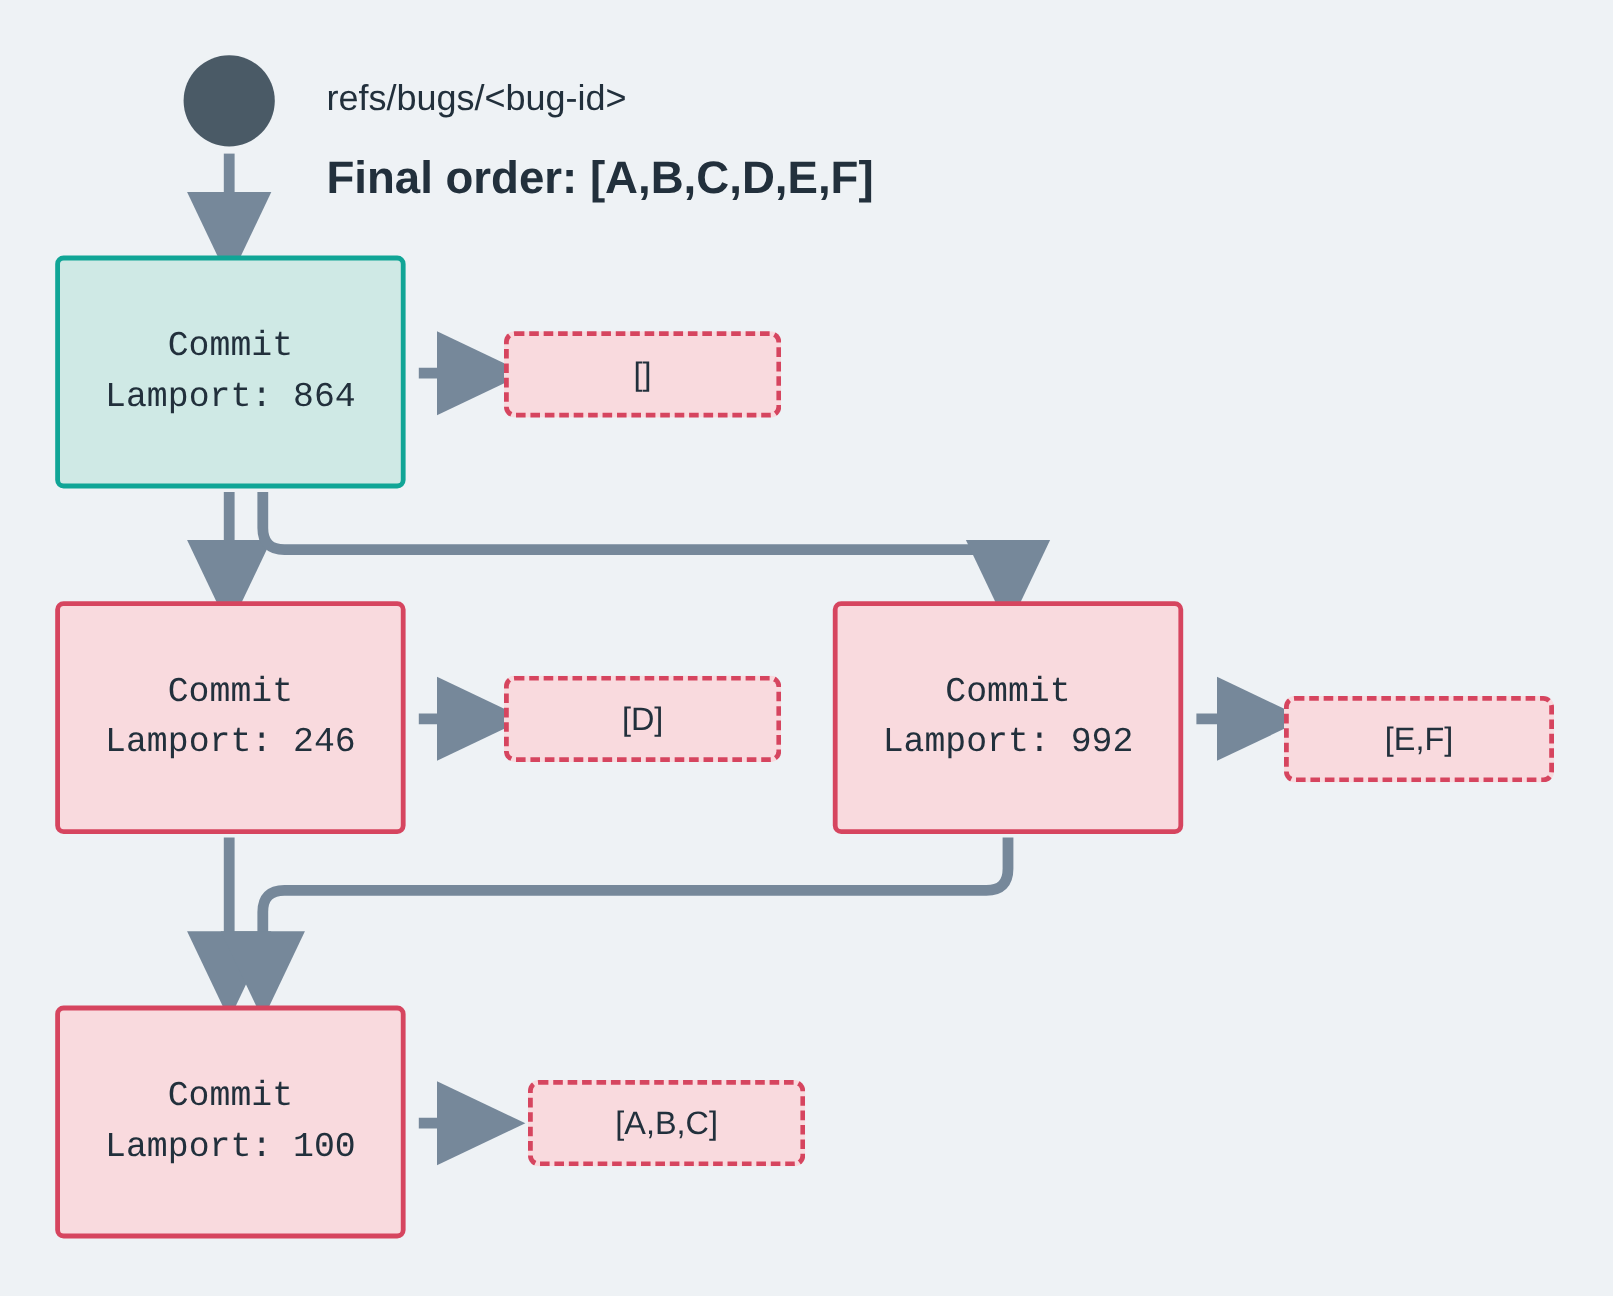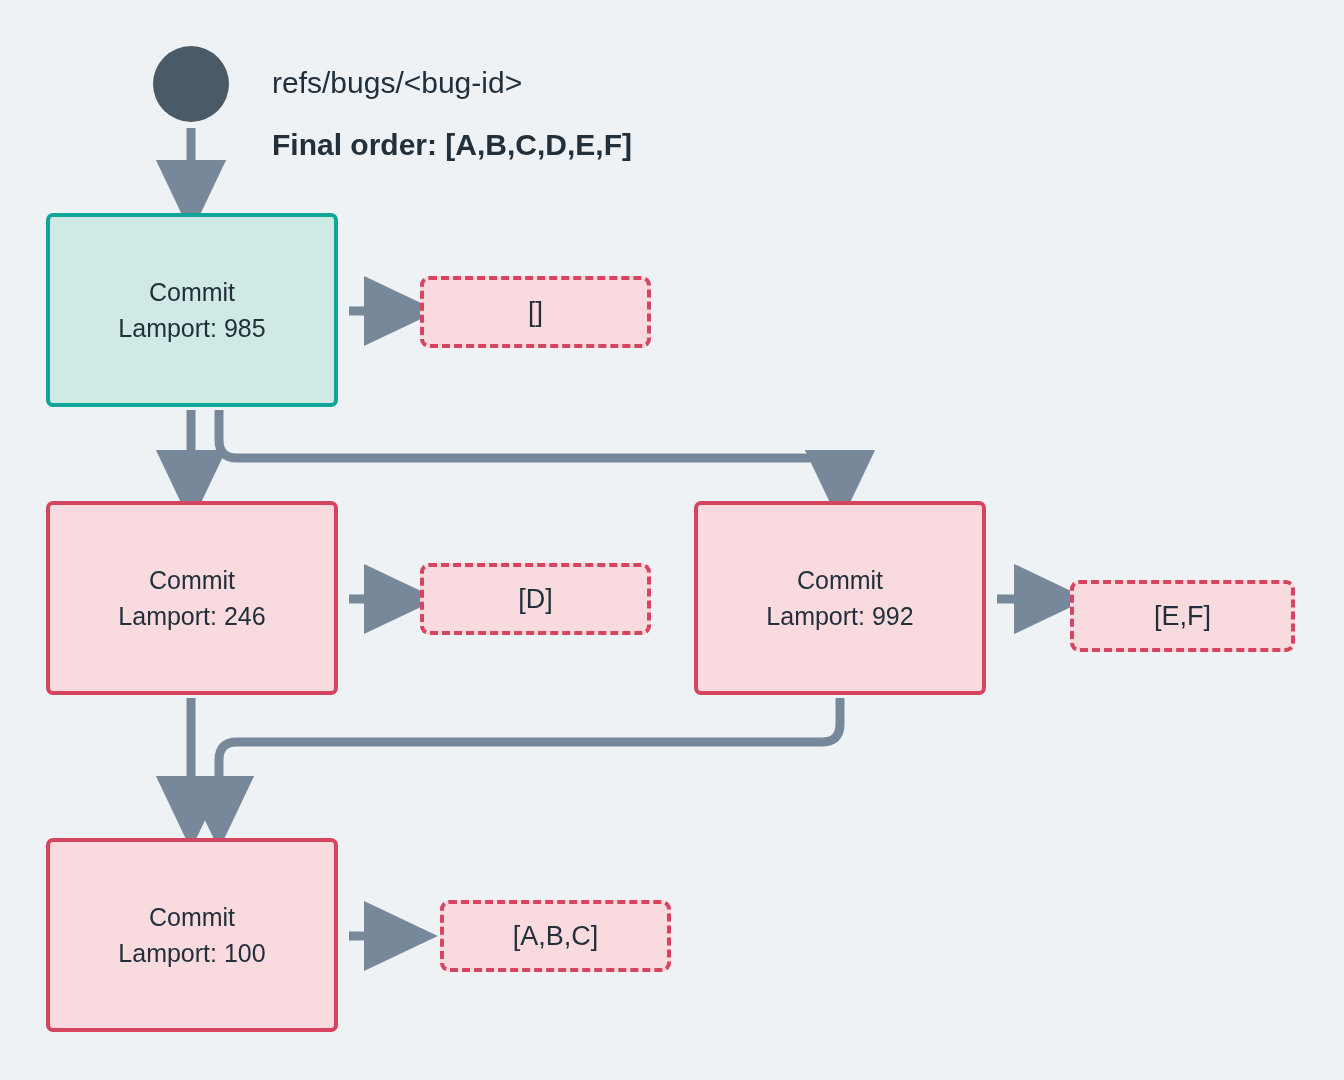--- a/index.html
+++ b/index.html
@@ -33,22 +33,23 @@
     border-radius: 7px;
     display: flex;
     flex-direction: column;
     align-items: center;
     justify-content: center;
     line-height: 1.46;
   }
   .commit-box {
     border-width: 4px;
     border-style: solid;
-    font-size: 25px;
+    font-size: 29px;
     color: #22303c;
+    font-family: Liberation Mono, monospace;
   }
   .commit-box .ln {
     white-space: nowrap;
   }
   .commit-head {
     background: #cfe9e5;
     border-color: #10a596;
   }
   .commit-plain {
     background: #f9dade;
@@ -69,21 +70,21 @@
   }
 
   .ref-label {
     position: absolute;
     font-size: 30px;
     color: #22303c;
     white-space: nowrap;
   }
   .order-label {
     position: absolute;
-    font-size: 30px;
+    font-size: 38px;
     font-weight: bold;
     color: #22303c;
     white-space: nowrap;
   }
 </style>
 </head>
 <body>
 
 <div id="canvas">
 
@@ -113,21 +114,21 @@
     <path d="M349,599 L400,599" stroke="#76889a" stroke-width="9" fill="none" marker-end="url(#ahs)"></path>
     <path d="M997,599 L1050,599" stroke="#76889a" stroke-width="9" fill="none" marker-end="url(#ahs)"></path>
     <path d="M349,936 L400,936" stroke="#76889a" stroke-width="9" fill="none" marker-end="url(#ahs)"></path>
   </svg>
 
   <div class="ref-label" style="left:272px; top:66px;">refs/bugs/&lt;bug-id&gt;</div>
   <div class="order-label" style="left:272px; top:128px;">Final order: [A,B,C,D,E,F]</div>
 
   <div class="node commit-box commit-head" style="left:46px; top:213px; width:292px; height:194px;">
     <div class="ln">Commit</div>
-    <div class="ln">Lamport: 985</div>
+    <div class="ln">Lamport: 864</div>
   </div>
   <div class="badge" style="left:420px; top:276px; width:231px; height:72px;">[]</div>
 
   <div class="node commit-box commit-plain" style="left:46px; top:501px; width:292px; height:194px;">
     <div class="ln">Commit</div>
     <div class="ln">Lamport: 246</div>
   </div>
   <div class="badge" style="left:420px; top:563px; width:231px; height:72px;">[D]</div>
 
   <div class="node commit-box commit-plain" style="left:694px; top:501px; width:292px; height:194px;">

